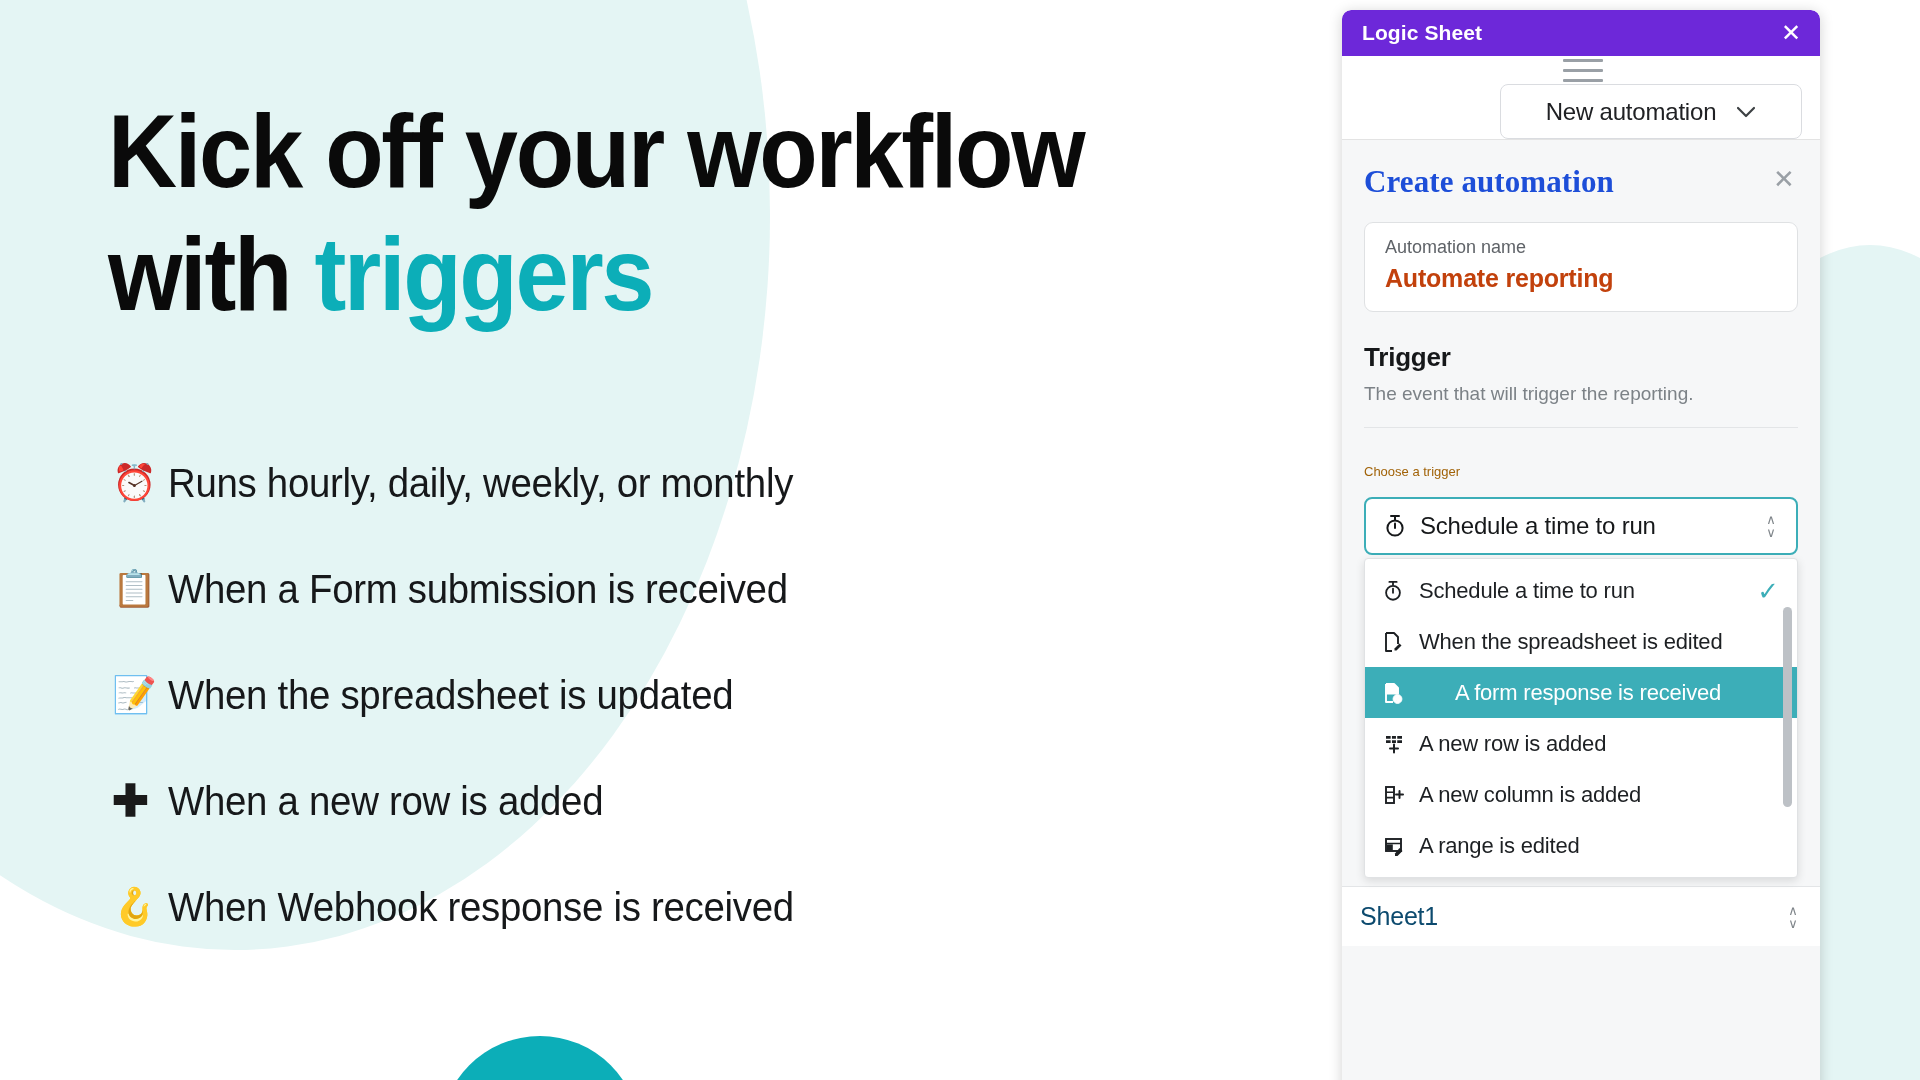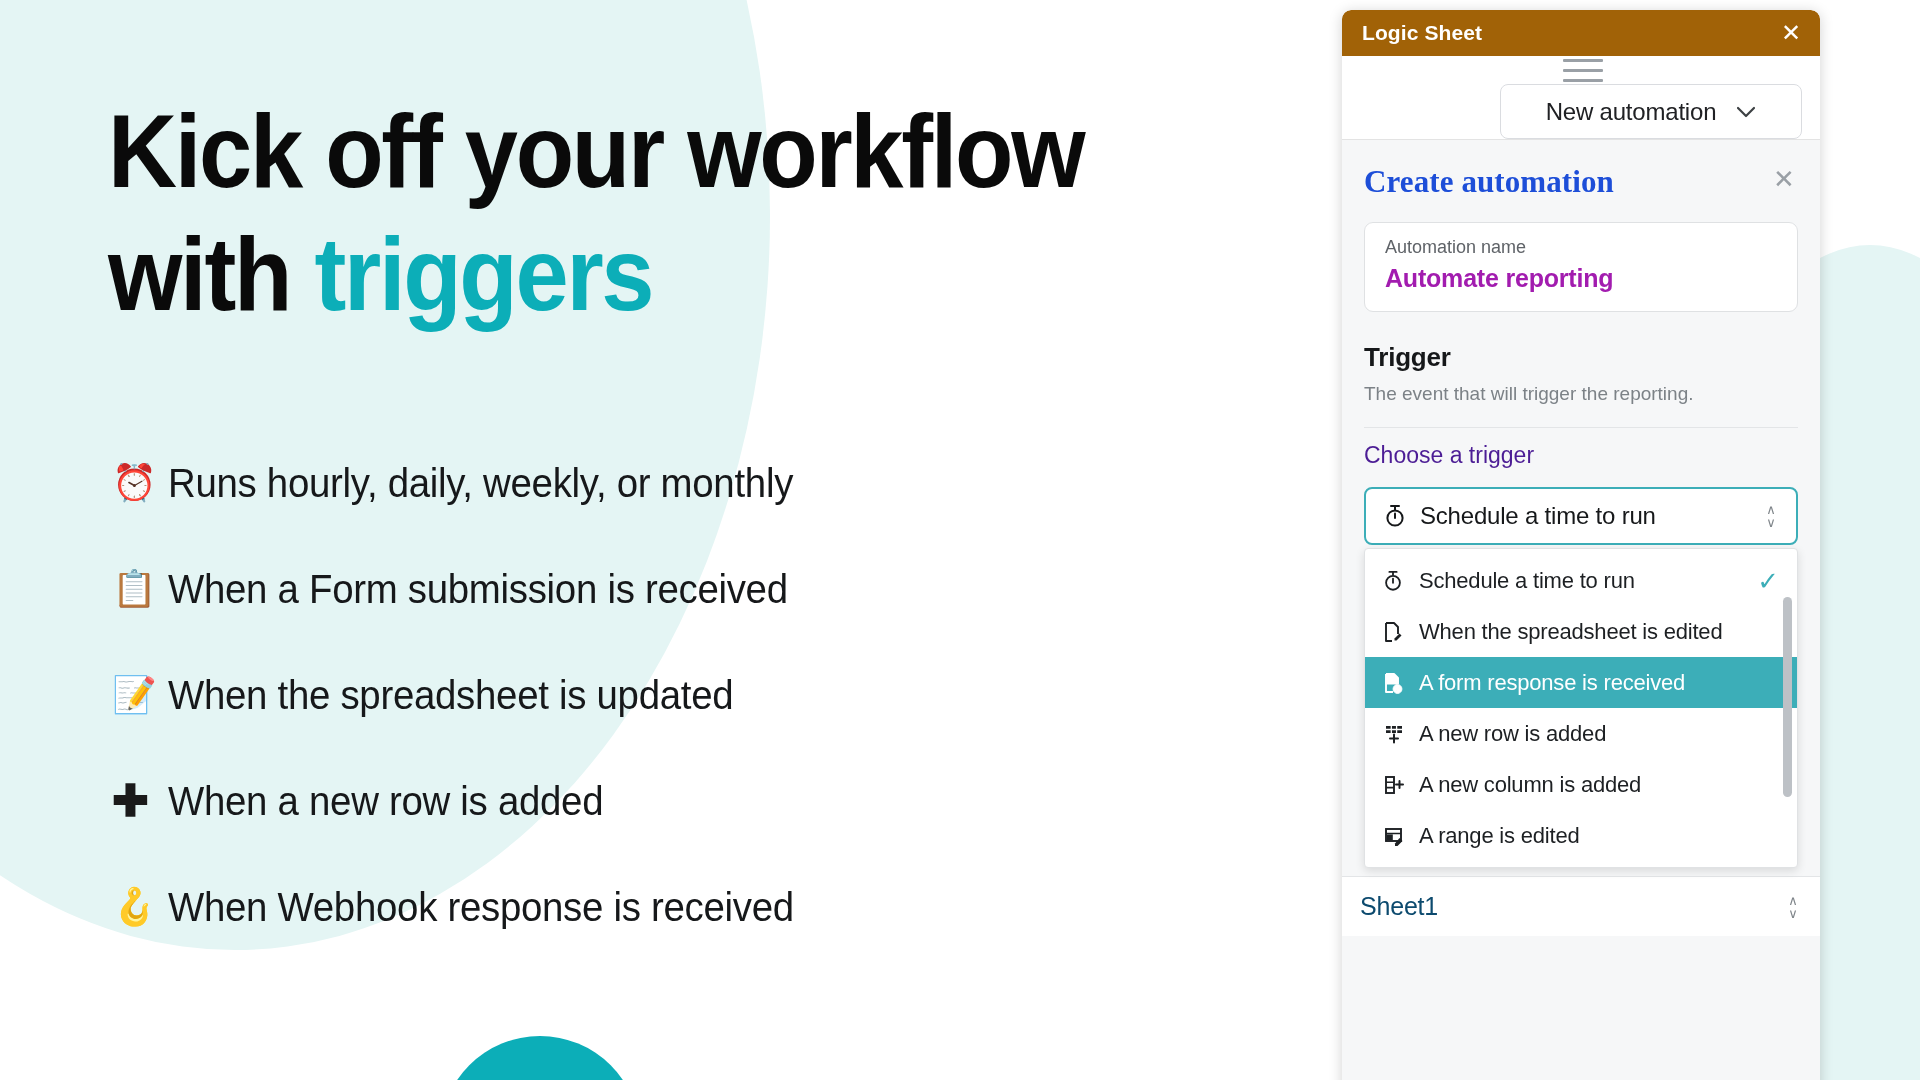--- a/index.html
+++ b/index.html
@@ -95,21 +95,21 @@
     position: absolute;
     left: 1342px; top: 10px;
     width: 478px; height: 1085px;
     background: #ffffff;
     border-radius: 9px 9px 0 0;
     box-shadow: 0 2px 14px rgba(0,0,0,0.18);
     overflow: hidden;
   }
   .panel-titlebar {
     height: 46px;
-    background: #a16207;
+    background: #6d28d9;
     display: flex;
     align-items: center;
     padding: 0 14px 0 20px;
     border-radius: 9px 9px 0 0;
   }
   .panel-title {
     color: #ffffff;
     font-size: 21px;
     font-weight: 700;
     letter-spacing: 0.1px;
@@ -191,21 +191,21 @@
     padding: 14px 20px 18px 20px;
   }
   .name-card .field-label {
     font-size: 18px;
     color: #5f6368;
     margin-bottom: 6px;
   }
   .name-card .field-value {
     font-size: 25px;
     font-weight: 700;
-    color: #a21caf;
+    color: #c2410c;
     letter-spacing: -0.2px;
   }
 
   .trigger-block { padding: 30px 22px 0 22px; }
   .trigger-block h3 {
     font-size: 26px;
     font-weight: 700;
     color: #16181a;
     letter-spacing: -0.2px;
   }
@@ -213,23 +213,23 @@
     margin-top: 10px;
     font-size: 19px;
     color: #7c8287;
   }
   .divider {
     margin: 22px 0 0 0;
     height: 1px;
     background: #e3e5e7;
   }
   .choose-label {
-    margin-top: 14px;
-    font-size: 23px;
-    color: #4c1d95;
+    margin-top: 36px;
+    font-size: 13px;
+    color: #a16207;
   }
 
   .select-box {
     margin: 18px 0 0 0;
     height: 58px;
     border: 2px solid #3CAEB8;
     border-radius: 8px;
     background: #ffffff;
     display: flex;
     align-items: center;
@@ -268,21 +268,21 @@
     cursor: pointer;
   }
   .option .opt-icon { width: 36px; display: flex; align-items: center; }
   .option .opt-label {
     flex: 1;
     font-size: 22px;
     color: #1d2023;
     letter-spacing: -0.2px;
   }
   .option.selected-row .check { color: #3CAEB8; font-size: 26px; line-height: 1; }
-  .option.highlight { background: #3CAEB8; }
+  .option.highlight { background: #3CAEB8; gap: 36px; }
   .option.highlight .opt-label { color: #ffffff; }
   .option.highlight .opt-icon svg { stroke: #ffffff; fill: #ffffff; }
 
   .opt-scroll {
     position: absolute;
     right: 5px; top: 48px;
     width: 9px; height: 200px;
     background: #bdc1c6;
     border-radius: 5px;
   }

